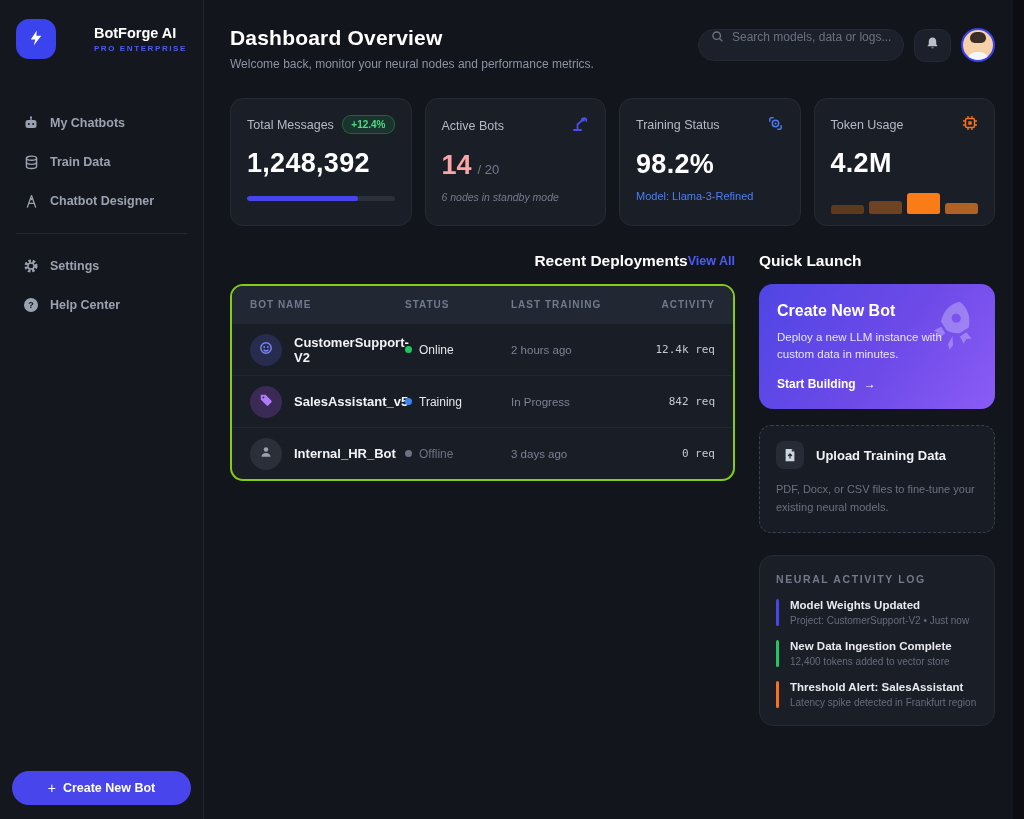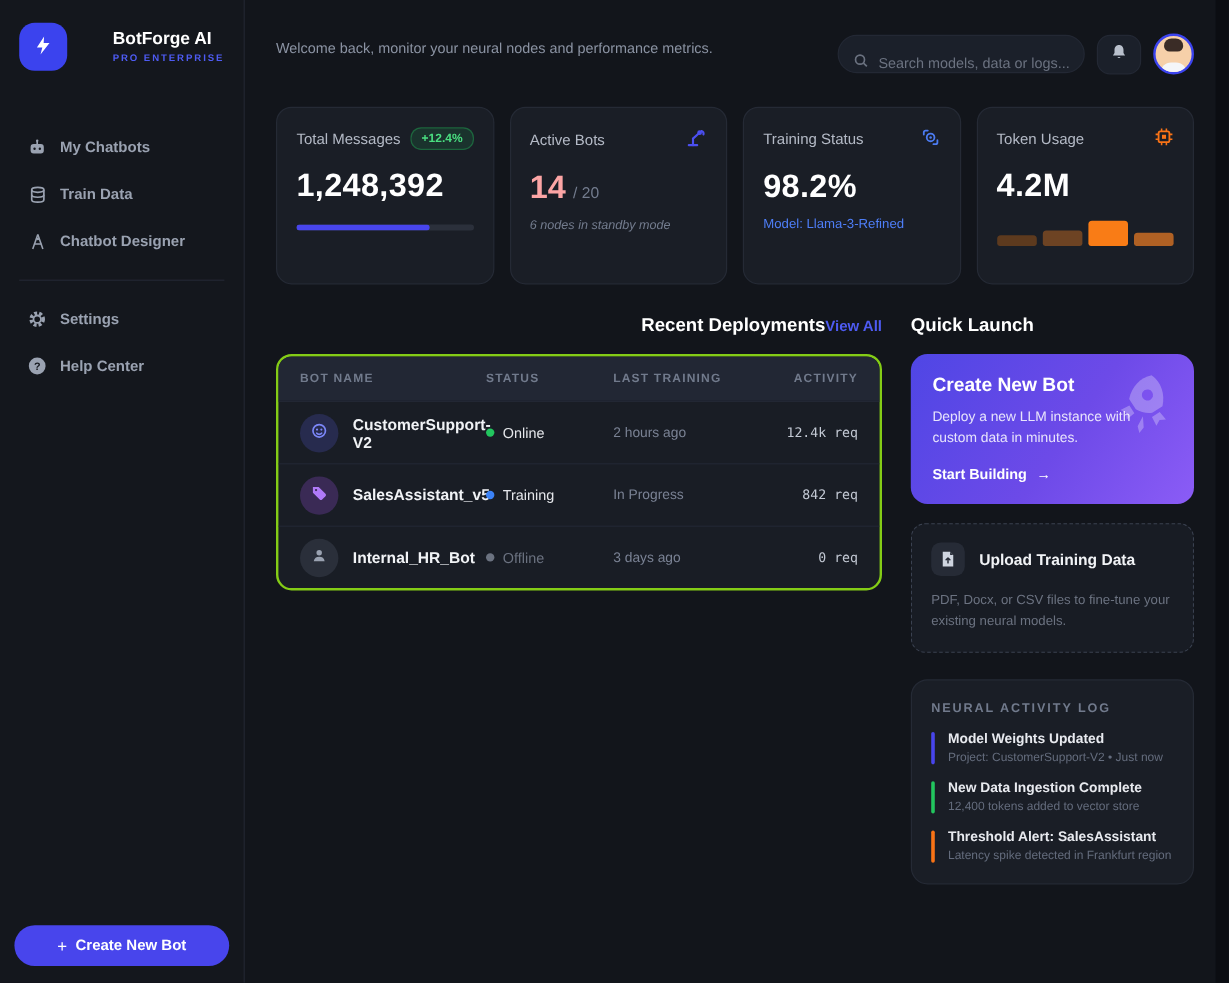--- a/index.html
+++ b/index.html
@@ -39,40 +39,40 @@
   .sidebar-cta .plus { font-size:14px; font-weight:normal; }
   
   .main { position:absolute; left:204px; top:0; right:11px; bottom:0; padding:26px 18px 0 26px; }
   .edge-strip { position:absolute; right:0; top:0; bottom:0; width:11px; background:#0b0d12; }
   .header-row { display:flex; align-items:flex-start; justify-content:space-between; }
   .page-title { font-size:21px; font-weight:bold; color:#fff; letter-spacing:0.2px; }
   .page-subtitle { font-size:12px; color:#8b93a3; margin-top:7px; }
   .header-controls { display:flex; align-items:center; gap:10px; margin-top:2px; }
   .search-box {
     width:206px; height:32px; background:#1b202a; border:1px solid #232834;
-    border-radius:16px; display:flex; align-items:flex-end; gap:8px; padding:0 12px;
+    border-radius:16px; display:flex; align-items:flex-start; gap:8px; padding:0 12px;
   }
   .search-box input {
     background:transparent; border:none; outline:none; color:#cfd5e0;
     font-family:inherit; font-size:12px; width:100%;
   }
   .search-box input::placeholder { color:#6b7280; }
   .icon-btn {
     width:37px; height:33px; background:#1b202a; border:1px solid #232834;
     border-radius:11px; display:flex; align-items:center; justify-content:center; cursor:pointer;
   }
   .avatar { width:34px; height:34px; border-radius:50%; border:2px solid #3b43ee;
     background:#f6d0a9; position:relative; overflow:hidden; cursor:pointer; flex:0 0 auto; }
   .avatar .hair { position:absolute; top:2px; left:7px; width:16px; height:11px; border-radius:8px 8px 6px 6px; background:#3a2c26; }
   .avatar .shirt { position:absolute; bottom:-3px; left:4px; width:22px; height:11px; border-radius:9px 9px 0 0; background:#f4f6f9; }
   
   .stats { display:grid; grid-template-columns:repeat(4,1fr); gap:13px; margin-top:27px; }
   .card {
     background:#1a1e26; border:1px solid #252a35; border-radius:13px;
-    padding:16px; height:148px; position:relative;
+    padding:16px; height:128px; position:relative;
   }
   .card-head { display:flex; align-items:center; justify-content:space-between; }
   .card-label { font-size:12.5px; color:#b4bac6; }
   .badge {
     font-size:10px; font-weight:bold; color:#4ade80; background:rgba(34,197,94,0.13);
     border:1px solid rgba(34,197,94,0.35); padding:3px 8px; border-radius:9px;
   }
   .card-value { font-size:27px; font-weight:bold; color:#fff; margin-top:14px; letter-spacing:0.3px; }
   .value-row { display:flex; align-items:baseline; gap:6px; margin-top:14px; }
   .value-row .big { font-size:27px; font-weight:bold; color:#fca5a5; }
@@ -216,20 +216,21 @@
   <button class="sidebar-cta">
     <span class="plus">+</span>
     <span>Create New Bot</span>
   </button>
 </aside>
 
 <main class="main">
 
   <div class="header-row">
     <div>
+      <div class="page-title">Dashboard Overview</div>
       <div class="page-subtitle">Welcome back, monitor your neural nodes and performance metrics.</div>
     </div>
     <div class="header-controls">
       <div class="search-box">
         <span>
           <svg width="13" height="13" viewBox="0 0 16 16" fill="none" stroke="#6b7280" stroke-width="1.7">
               <circle cx="7" cy="7" r="4.6"></circle>
               <line x1="10.6" y1="10.6" x2="14" y2="14"></line>
             </svg>
         </span>

